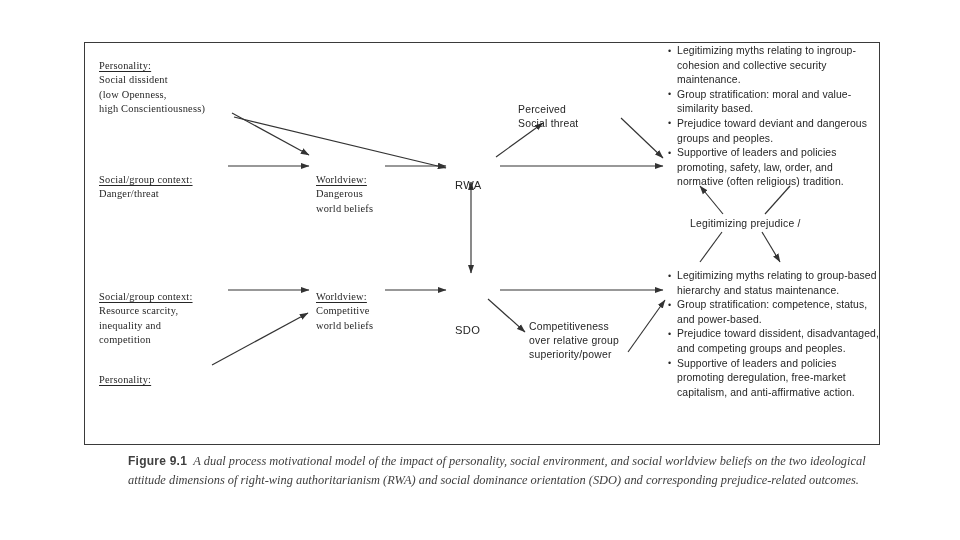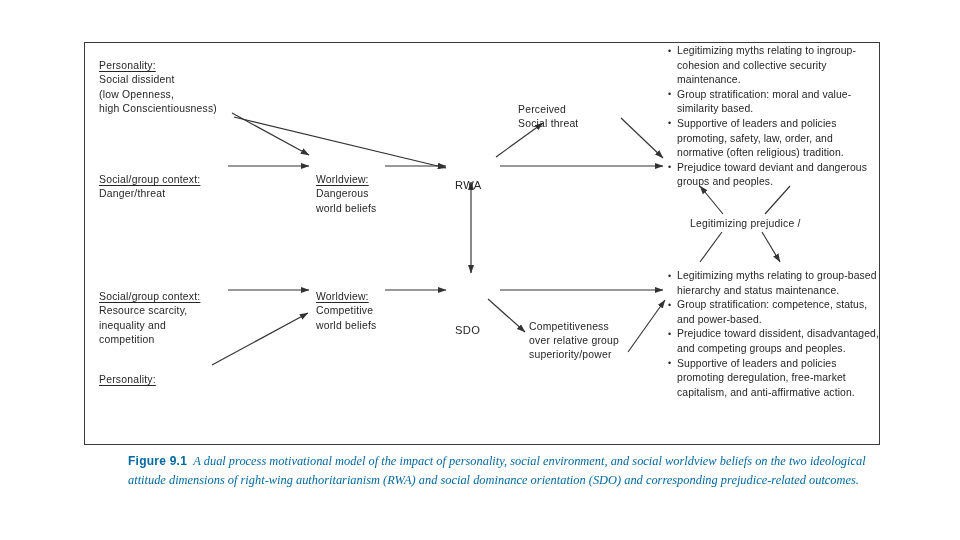--- a/index.html
+++ b/index.html
@@ -46,20 +46,21 @@
   }
 
   
   .node {
     position: absolute;
     font-size: 10.4px;
     line-height: 14.2px;
     color: #262626;
     white-space: pre-line;
     letter-spacing: 0.02em;
+    font-family: Liberation Serif, serif;
   }
   .node .hdr {
     text-decoration: underline;
     text-underline-offset: 1.5px;
   }
   .node .body { display: block; }
 
   .node-plain {
     position: absolute;
     font-size: 10.4px;
@@ -102,21 +103,21 @@
 
   
   #caption {
     position: absolute;
     left: 128px;
     top: 452px;
     width: 762px;
     font-family: "Liberation Serif", serif;
     font-size: 12.4px;
     line-height: 18.6px;
-    color: #0369a1;
+    color: #404040;
     font-style: italic;
   }
   #caption .cap-num {
     font-family: "Liberation Sans", sans-serif;
     font-style: normal;
     font-weight: bold;
     font-size: 12px;
     letter-spacing: 0.02em;
   }
   #caption .cap-text { font-style: italic; }
@@ -221,22 +222,22 @@
 
   <div class="node-plain" style="left:529px; top:320px;">Competitiveness
 over relative group
 superiority/power</div>
 
   <div class="node-plain" style="left:690px; top:217px;">Legitimizing prejudice /</div>
 
   <div class="outcome-list" style="left:668px; top:44px;">
     <span class="bullet-row">Legitimizing myths relating to ingroup-cohesion and collective security maintenance.</span>
     <span class="bullet-row">Group stratification: moral and value-similarity based.</span>
+    <span class="bullet-row">Prejudice toward deviant and dangerous groups and peoples.</span>
     <span class="bullet-row">Supportive of leaders and policies promoting, safety, law, order, and normative (often religious) tradition.</span>
-    <span class="bullet-row">Prejudice toward deviant and dangerous groups and peoples.</span>
   </div>
 
   <div class="outcome-list" style="left:668px; top:269px;">
     <span class="bullet-row">Legitimizing myths relating to group-based hierarchy and status maintenance.</span>
     <span class="bullet-row">Group stratification: competence, status, and power-based.</span>
     <span class="bullet-row">Prejudice toward dissident, disadvantaged, and competing groups and peoples.</span>
     <span class="bullet-row">Supportive of leaders and policies promoting deregulation, free-market capitalism, and anti-affirmative action.</span>
   </div>
 
   <div id="caption">

